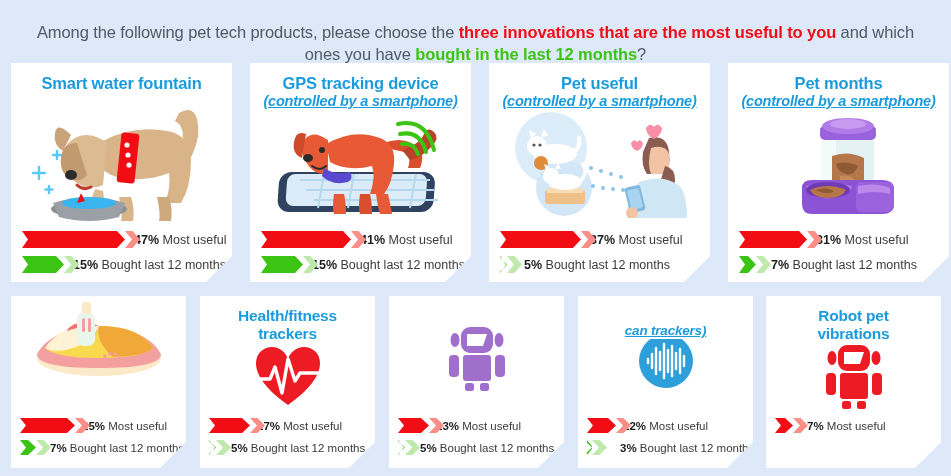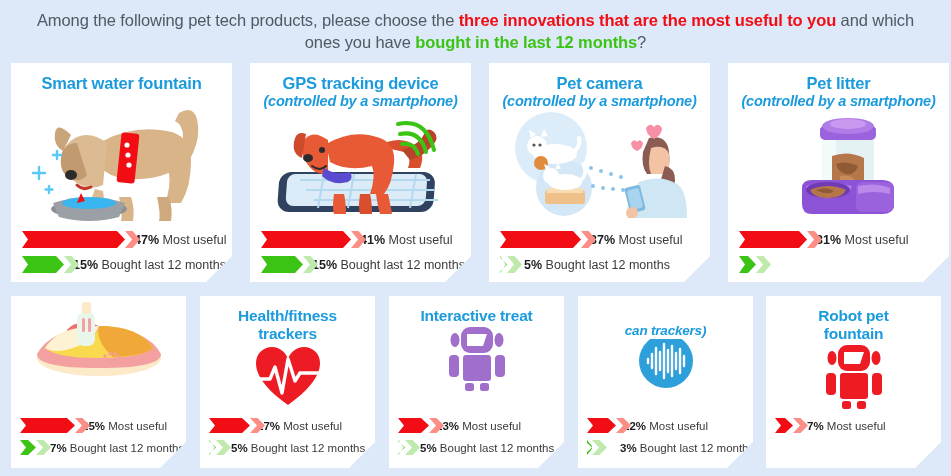--- a/index.html
+++ b/index.html
@@ -5,21 +5,21 @@
   html,body{margin:0;padding:0;}
   body{
     width:951px;height:476px;
     background:#dde8f8;
     font-family:"Liberation Sans", sans-serif;
     overflow:hidden;
     position:relative;
   }
   .headline{
     width:912px;
-    margin:0 auto;
+    margin:12px auto;
     padding-top:9px;
     text-align:center;
     font-size:16.5px;
     line-height:22px;
     color:#4f5a63;
     letter-spacing:-0.1px;
   }
   .hl-red{color:#f20d14;font-weight:bold;}
   .hl-green{color:#3cc414;font-weight:bold;}
 
@@ -40,20 +40,21 @@
   }
   .row1 .card-title{font-size:16.5px;line-height:19px;padding-top:11px;}
   .row2 .card-title{font-size:15.5px;line-height:18px;padding-top:11px;}
   .card-sub{
     display:block;
     font-style:italic;
     font-weight:bold;
     font-size:14.5px;
     line-height:17px;
     color:#1b9bdd;
+    text-decoration:underline;
   }
   .row2 .card-sub{font-size:13.5px;line-height:16px;}
 
   .art{position:relative;width:100%;}
 
   .bars{position:absolute;left:0;width:100%;box-sizing:border-box;}
   .row1 .bars{padding-left:11px;}
   .row2 .bars{padding-left:9px;}
 
   .barline{display:flex;align-items:center;height:17px;margin-bottom:8px;}
@@ -205,21 +206,21 @@
           </div>
           <div class="blabel">
             <b>15%</b> <span>Bought last 12 months</span>
           </div>
         </div>
       </div>
     </div>
 
     <div class="card" style="left:489px;top:63px;width:221px;height:219px;">
       <div class="card-title">
-        <span>Pet camera</span>
+        <span>Pet useful</span>
         <span class="card-sub">(controlled by a smartphone)</span>
       </div>
       <div class="art" style="height:108px;">
         <svg width="221" height="108" viewBox="0 0 221 108">
           <circle cx="62" cy="38" r="36" fill="#dcedf9"></circle>
           <circle cx="75" cy="78" r="28" fill="#d3e7f7"></circle>
           <ellipse cx="66" cy="44" rx="22" ry="10" fill="#ffffff"></ellipse>
           <circle cx="48" cy="36" r="10" fill="#ffffff"></circle>
           <path d="M42 28 l-2 -8 l7 4z M52 27 l3 -8 l4 7z" fill="#ffffff"></path>
           <circle cx="45" cy="35" r="1.6" fill="#555"></circle>
@@ -271,21 +272,21 @@
           </div>
           <div class="blabel" style="margin-left:17px;">
             <b>5%</b> <span>Bought last 12 months</span>
           </div>
         </div>
       </div>
     </div>
 
     <div class="card" style="left:728px;top:63px;width:221px;height:219px;">
       <div class="card-title">
-        <span>Pet litter</span>
+        <span>Pet months</span>
         <span class="card-sub">(controlled by a smartphone)</span>
       </div>
       <div class="art" style="height:108px;">
         <svg width="221" height="108" viewBox="0 0 221 108">
           <rect x="94" y="20" width="52" height="62" rx="4" fill="#e3f1f2" opacity="0.92"></rect>
           <rect x="94" y="20" width="14" height="62" fill="#f3fbfb" opacity="0.9"></rect>
           <path d="M104 46 q16 -6 32 2 l0 34 l-32 0z" fill="#b5764a"></path>
           <path d="M108 54 q10 -4 22 2 q-4 10 -12 8 q-8 -2 -10 -10z" fill="#8f5a34"></path>
           <path d="M112 66 q12 -2 16 6 q-8 6 -16 0z" fill="#c98a58"></path>
           <ellipse cx="120" cy="20" rx="28" ry="9" fill="#8d53d6"></ellipse>
@@ -308,20 +309,23 @@
             <div class="tip" style="left:68px;"></div>
           </div>
           <div class="blabel">
             <b>31%</b> <span>Most useful</span>
           </div>
         </div>
         <div class="barline">
           <div class="bar green" style="width:17px;">
             <div class="body"></div>
             <div class="tip" style="left:17px;"></div>
+          </div>
+          <div class="blabel" style="margin-left:15px;">
+            <b>7%</b> <span>Bought last 12 months</span>
           </div>
         </div>
       </div>
     </div>
 
   </div>
 
   <div class="row2">
 
     <div class="card" style="left:11px;top:296px;width:175px;height:172px;">
@@ -396,21 +400,21 @@
           </div>
           <div class="blabel" style="margin-left:15px;">
             <b>5%</b> <span>Bought last 12 months</span>
           </div>
         </div>
       </div>
     </div>
 
     <div class="card" style="left:389px;top:296px;width:175px;height:172px;">
       <div class="card-title">
-        <span>Interactive treat</span><br>
+        <br>
       </div>
       <div class="art" style="height:68px;">
         <svg width="175" height="68" viewBox="0 0 175 68">
           <g fill="#a06ecb">
             <rect x="72" y="2" width="32" height="26" rx="9"></rect>
             <ellipse cx="66" cy="15" rx="4.5" ry="7"></ellipse>
             <ellipse cx="110" cy="15" rx="4.5" ry="7"></ellipse>
             <rect x="74" y="30" width="28" height="26" rx="3"></rect>
             <rect x="60" y="30" width="10" height="22" rx="4"></rect>
             <rect x="106" y="30" width="10" height="22" rx="4"></rect>
@@ -484,21 +488,21 @@
           <div class="blabel" style="margin-left:28px;">
             <b>3%</b> <span>Bought last 12 months</span>
           </div>
         </div>
       </div>
     </div>
 
     <div class="card" style="left:766px;top:296px;width:175px;height:172px;">
       <div class="card-title">
         <span>Robot pet</span><br>
-        <span>fountain</span>
+        <span>vibrations</span>
       </div>
       <div class="art" style="height:68px;">
         <svg width="175" height="68" viewBox="0 0 175 68">
           <g fill="#ed1b24">
             <rect x="72" y="2" width="32" height="26" rx="9"></rect>
             <ellipse cx="66" cy="15" rx="4.5" ry="7"></ellipse>
             <ellipse cx="110" cy="15" rx="4.5" ry="7"></ellipse>
             <rect x="74" y="30" width="28" height="26" rx="3"></rect>
             <rect x="60" y="30" width="10" height="22" rx="4"></rect>
             <rect x="106" y="30" width="10" height="22" rx="4"></rect>

